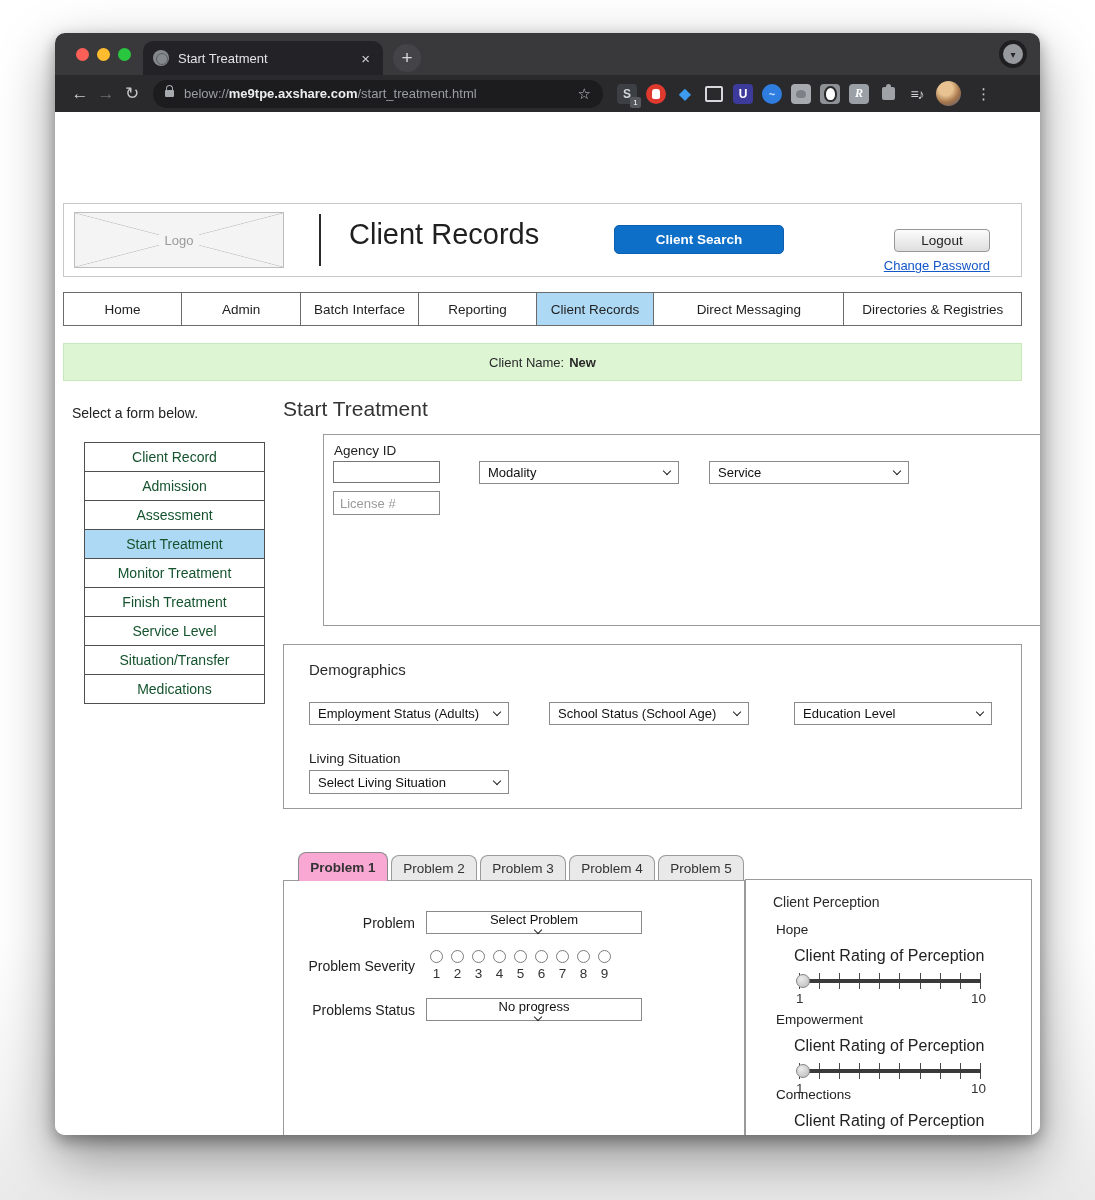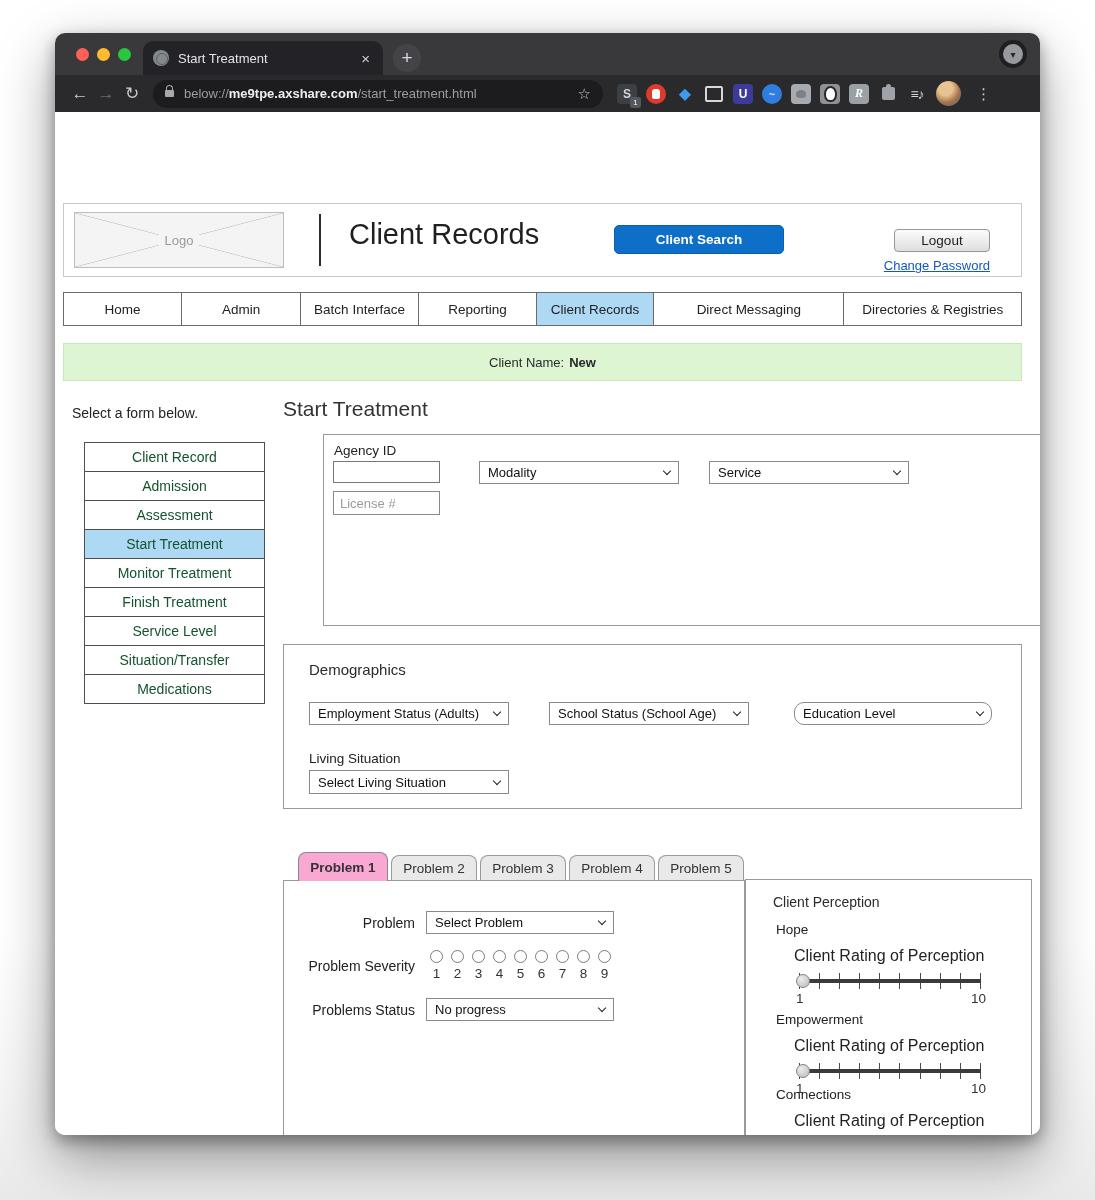--- a/index.html
+++ b/index.html
@@ -122,36 +122,36 @@
          justify-content:space-between; padding:0 8px; font-size:13px; color:#111; }
   .chev { width:6px; height:6px; border-right:1.7px solid #222; border-bottom:1.7px solid #222;
          transform:rotate(45deg); margin-top:-3px; flex:none; margin-left:8px; }
   .sel-modality { position:absolute; left:155px; top:26px; width:200px; }
   .sel-service  { position:absolute; left:385px; top:26px; width:200px;text-align:right; }
 
   .box2 { left:228px; top:532px; width:739px; height:165px; }
   .demo-title { position:absolute; left:25px; top:16px; font-size:15px; color:#2a2a2a; }
   .sel-emp { position:absolute; left:25px; top:57px; width:200px; }
   .sel-school { position:absolute; left:265px; top:57px; width:200px; }
-  .sel-edu { position:absolute; left:510px; top:57px; width:198px;border-radius:10px; }
+  .sel-edu { position:absolute; left:510px; top:57px; width:198px; }
   .lbl-living { position:absolute; left:25px; top:106px; }
   .sel-living { position:absolute; left:25px; top:125px; width:200px; height:24px; }
 
   
   .ptabs { position:absolute; left:243px; top:740px; display:flex; align-items:flex-end; gap:3px; z-index:3; }
   .ptab { height:25px; width:86px; background:#e9e9e9; border:1px solid #9a9a9a; border-bottom:none;
           border-radius:8px 8px 0 0; display:flex; align-items:center; justify-content:center;
           font-size:13.5px; color:#333; }
   .ptab.active { height:29px; width:90px; background:#f9a8d4; border-color:#8a8a8a; font-weight:bold;
           margin-bottom:-1px; }
 
   .pbox { left:228px; top:768px; width:462px; height:301px; z-index:1; padding-top:30px; }
   .prow { display:flex; align-items:center; }
   .plabel { width:142px; text-align:right; padding-right:11px; font-size:14px; color:#222; flex:none; }
-  .pctl { width:188px; }
+  .pctl { width:216px;flex-direction:column; }
   .row-sev { margin-top:16px; align-items:center; }
   .radio-block { display:flex; flex-direction:column; }
   .radio-row, .num-row { display:flex; }
   .rcell, .ncell { width:21px; display:flex; justify-content:center; }
   .radio { width:13px; height:13px; border:1.5px solid #7b7b7b; border-radius:50%; background:#fff; }
   .ncell { font-size:13.5px; color:#333; margin-top:3px; }
   .row-status { margin-top:17px; }
   .row-ebp { margin-top:23px; }
 
   

